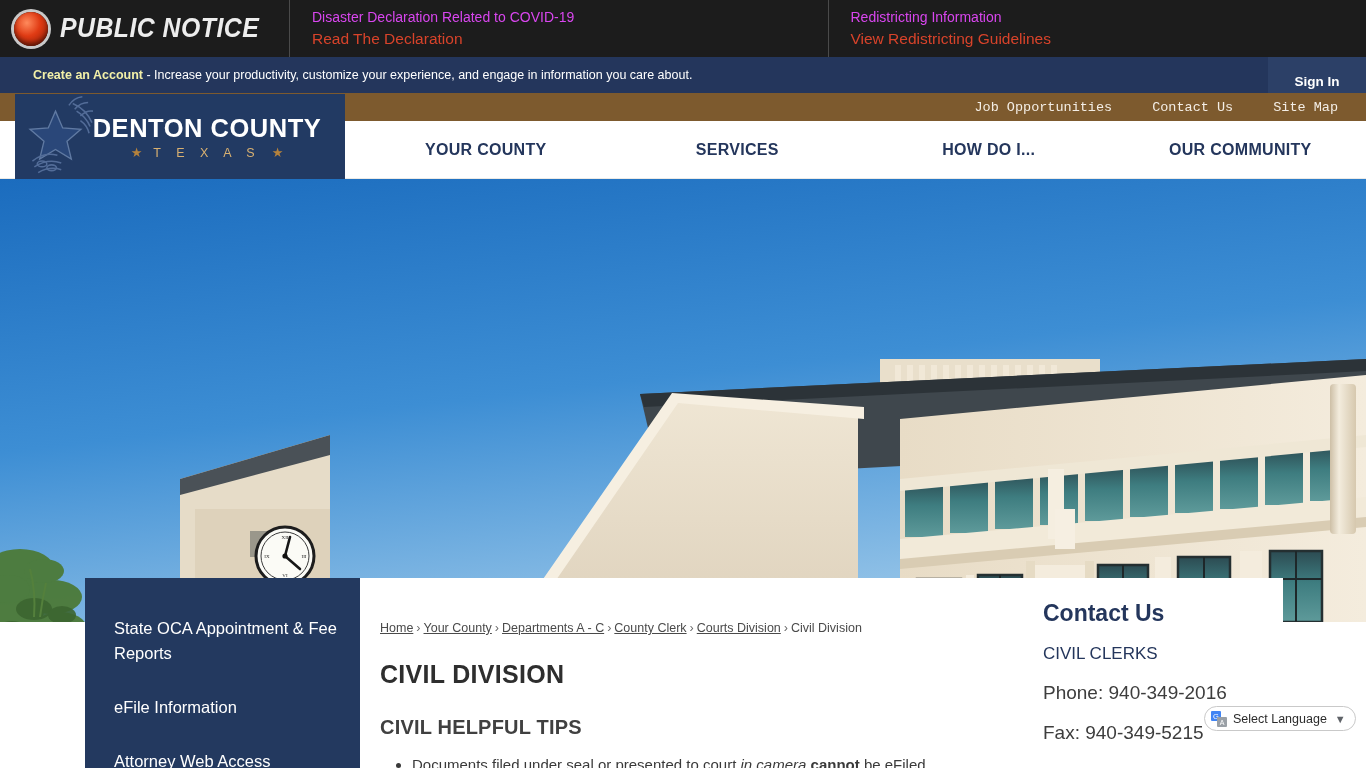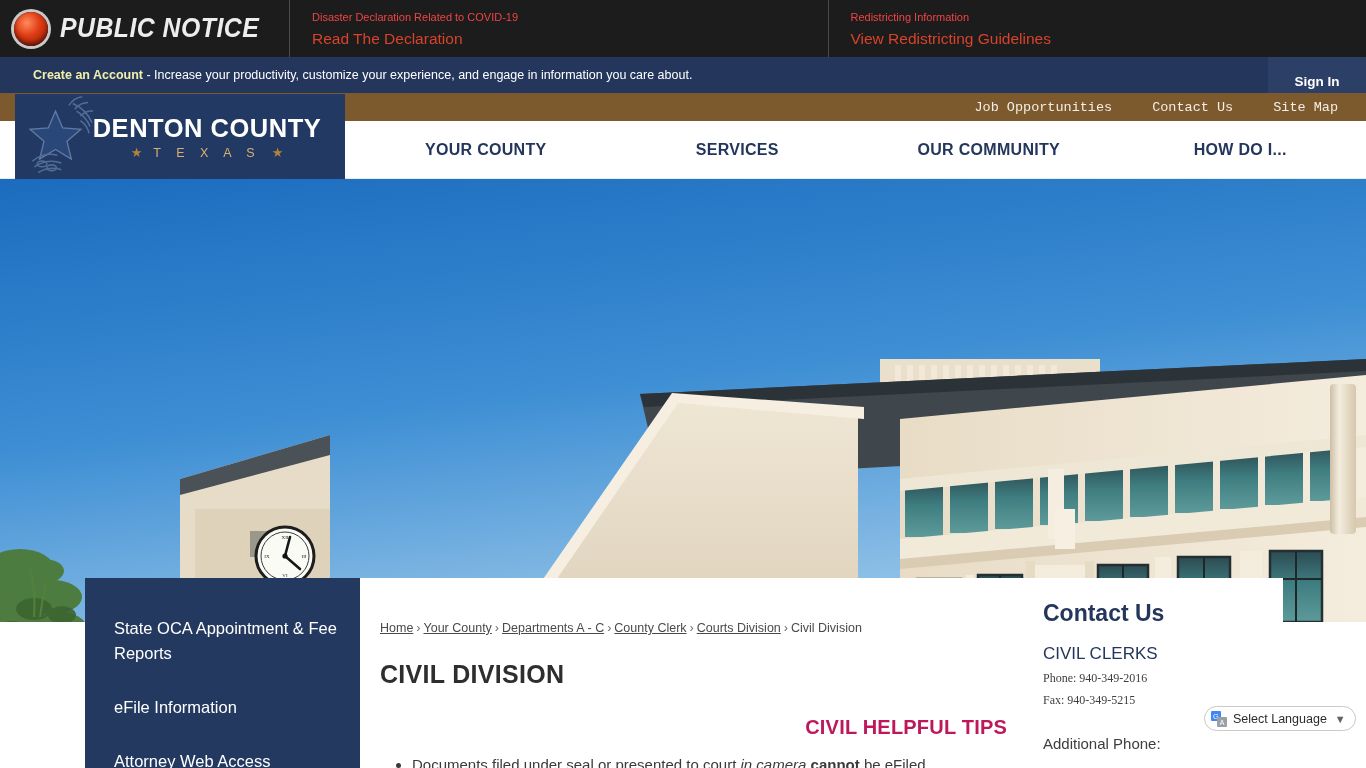--- a/index.html
+++ b/index.html
@@ -33,21 +33,21 @@
     color: #ededed; font-weight: bold; font-size: 27px;
     letter-spacing: 0.5px; white-space: nowrap;
     font-family: "Liberation Sans Narrow", "Liberation Sans", sans-serif;
     transform: scaleX(0.92); transform-origin: left center;
   }
   .notice-item {
     flex: 1 1 0; padding: 7px 0 0 22px;
     border-right: 1px solid #4a4a4a;
   }
   .notice-item:last-child { border-right: none; }
-  .notice-item .n-head { color: #ef4444; font-size: 11px; line-height: 21px; }
+  .notice-item .n-head { color: #d946ef; font-size: 14px; line-height: 21px; }
   .notice-item .n-link { color: #d8432a; font-size: 15.5px; line-height: 21px; cursor: pointer; }
 
   
   .account-bar {
     position: absolute; top: 57px; left: 0;
     width: 1366px; height: 36px;
     background: #24365c;
     display: flex; align-items: center;
   }
   .account-text { padding-left: 33px; font-size: 12.5px; color: #ffffff; }
@@ -176,38 +176,37 @@
   .breadcrumb { font-size: 12.5px; color: #4a4a4a; }
   .breadcrumb a { color: #4a4a4a; text-decoration: underline; cursor: pointer; }
   .breadcrumb .sep { color: #6a6a6a; padding: 0 3px; }
   .breadcrumb .current { color: #4a4a4a; }
   .page-title {
     margin-top: 25px; font-size: 25px; font-weight: bold;
     color: #2e2e2e; letter-spacing: 0.3px;
     font-family: "Liberation Sans Narrow", "Liberation Sans", sans-serif;
   }
   .section-head {
-    margin-top: 27px; font-size: 20px; color: #be185d;
+    margin-top: 27px; font-size: 20px; color: #404040;
     letter-spacing: 0.2px;
-    text-align: right;
   }
   .tips-list { margin-top: 15px; padding-left: 32px; }
   .tips-list li { font-size: 15px; color: #3a3a3a; line-height: 22px; }
   .right-col {
     width: 250px; flex: 0 0 250px;
     padding: 22px 0 0 10px;
   }
   .contact-title {
     font-size: 23px; font-weight: bold; color: #24365c;
     font-family: "Liberation Sans Narrow", "Liberation Sans", sans-serif;
   }
   .contact-sub {
     margin-top: 17px; font-size: 17px; color: #24365c;
   }
-  .contact-line { margin-top: 7px; font-size: 12px; color: #3d3d3d; font-family: Liberation Serif, serif; }
+  .contact-line { margin-top: 18px; font-size: 19px; color: #3d3d3d; }
   .contact-extra { margin-top: 27px; font-size: 15px; color: #3d3d3d; }
 
   
   .gtranslate {
     position: absolute; left: 1204px; top: 706px;
     height: 25px; padding: 0 9px 0 6px;
     background: #ffffff; border: 1px solid #c9c9c9;
     border-radius: 13px;
     display: flex; align-items: center; gap: 6px;
     z-index: 20; cursor: pointer;
@@ -266,22 +265,22 @@
       <div class="logo-sub">
         <span class="logo-star">★</span>
         <span>T E X A S</span>
         <span class="logo-star">★</span>
       </div>
     </div>
   </div>
   <div class="nav-items">
     <div class="nav-item">YOUR COUNTY</div>
     <div class="nav-item">SERVICES</div>
+    <div class="nav-item">HOW DO I...</div>
     <div class="nav-item">OUR COMMUNITY</div>
-    <div class="nav-item">HOW DO I...</div>
   </div>
 </div>
 
 <div class="hero">
   <svg width="1366" height="443" viewBox="0 0 1366 443">
     <defs>
       <linearGradient id="sky" x1="0" y1="0" x2="0.35" y2="1">
         <stop offset="0" stop-color="#1b6cbe"></stop>
         <stop offset="0.55" stop-color="#3d8ed4"></stop>
         <stop offset="1" stop-color="#8dbfe6"></stop>

